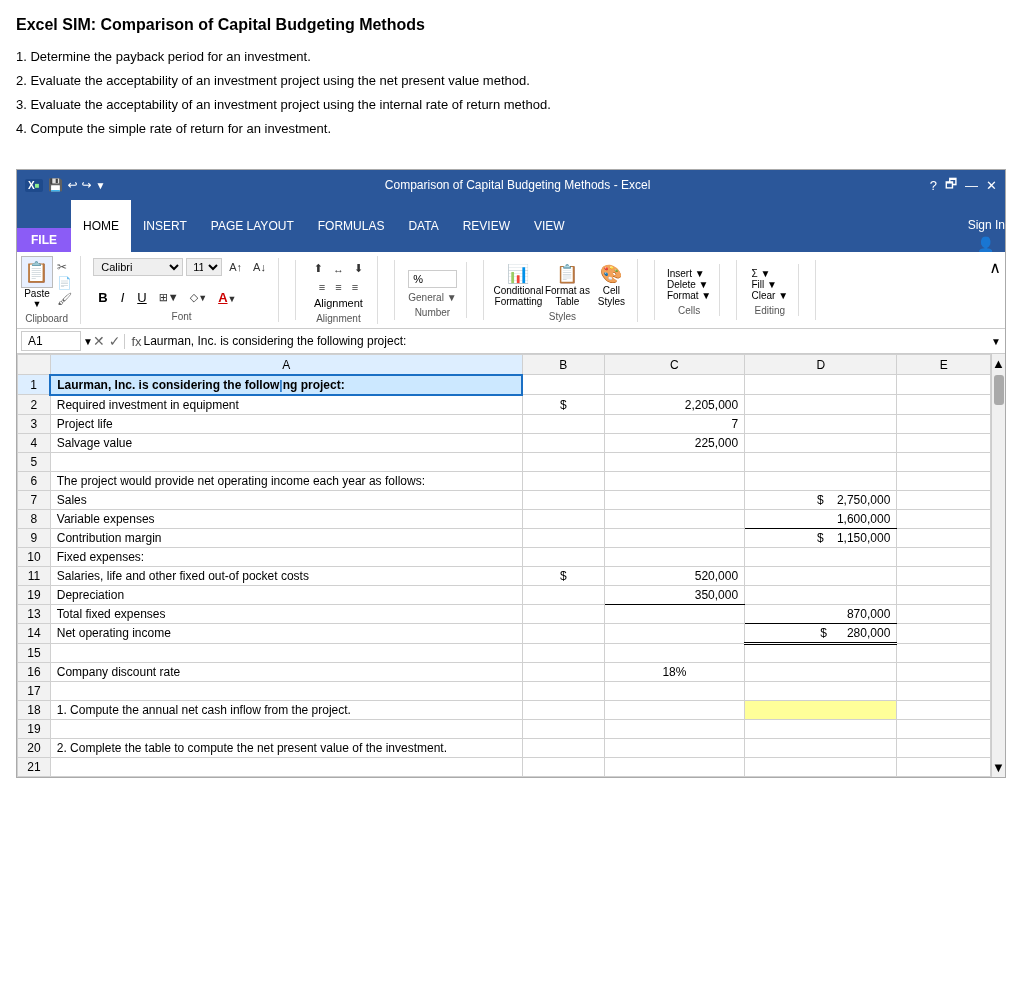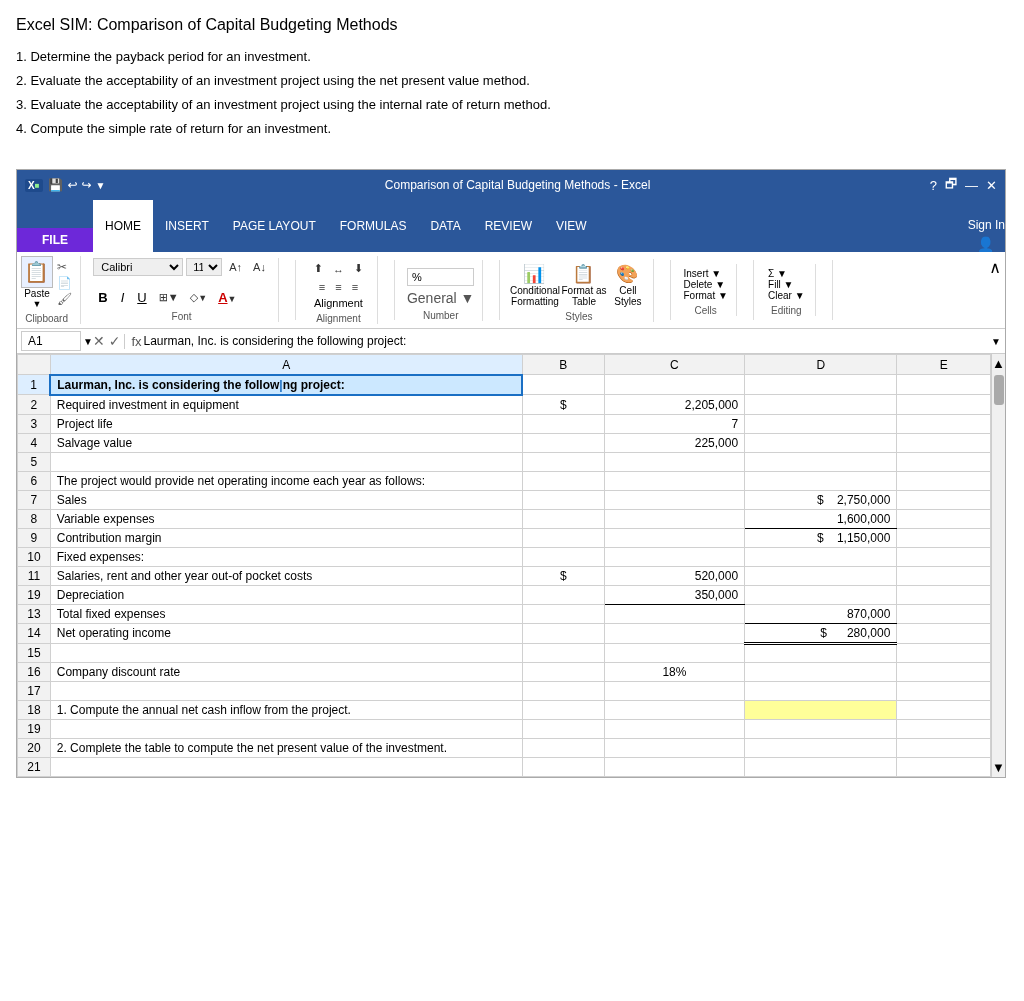--- a/index.html
+++ b/index.html
@@ -1,18 +1,18 @@
 <!DOCTYPE html>
 <html><head>
   <meta charset="utf-8">
   <style>
     * { box-sizing: border-box; margin: 0; padding: 0; }
     body { font-family: Arial, sans-serif; font-size: 13px; background: #fff; padding: 16px; color: #000; }
     
-    .page-title { font-size: 16px; font-weight: normal; margin-bottom: 12px; }
+    .page-title { font-size: 16px; font-weight: bold; margin-bottom: 12px; }
     .instructions { margin-bottom: 14px; line-height: 1.7; }
     .instructions p { margin-bottom: 2px; }
 
     
     .excel-window { border: 1px solid #aaa; width: 100%; max-width: 990px; }
     
     
     .title-bar { background: #2b579a; display: flex; align-items: center; justify-content: space-between; padding: 4px 8px; color: white; font-size: 12px; }
     .title-bar-left { display: flex; align-items: center; gap: 6px; }
     .title-bar-center { flex: 1; text-align: center; font-size: 12px; }
@@ -20,21 +20,21 @@
     .title-icon { color: white; cursor: pointer; font-size: 13px; }
     .excel-logo { background: #1e4a8c; color: white; font-weight: bold; font-size: 11px; padding: 1px 3px; border-radius: 2px; display: flex; align-items: center; }
 
     
     .quick-access { display: flex; align-items: center; gap: 4px; color: white; font-size: 12px; }
 
     
     .ribbon-tabs { background: #2b579a; display: flex; align-items: flex-end; padding-left: 0; }
     .ribbon-tab { padding: 19px 12px; font-size: 12px; cursor: pointer; color: white; border: none; background: none; }
     .ribbon-tab.active { background: white; color: #000; font-weight: normal; }
-    .ribbon-tab.file-tab { background: #6d28d9; color: white; font-weight: bold; padding: 5px 25px; }
+    .ribbon-tab.file-tab { background: #8b5cf6; color: white; font-weight: bold; padding: 5px 14px; }
 
     
     .ribbon { background: white; border-bottom: 1px solid #ccc; padding: 4px 8px; display: flex; align-items: center; gap: 8px; min-height: 80px; }
     .ribbon-group { display: flex; flex-direction: column; align-items: center; border-right: 1px solid #ddd; padding-right: 8px; margin-right: 4px; height: 100%; }
     .ribbon-group-label { font-size: 10px; color: #555; margin-top: auto; padding-top: 4px; }
     .paste-btn { display: flex; flex-direction: column; align-items: center; font-size: 11px; cursor: pointer; }
     .paste-icon { width: 32px; height: 32px; background: #e8f0ff; border: 1px solid #bbb; display: flex; align-items: center; justify-content: center; font-size: 20px; }
     .small-icons { display: flex; flex-direction: column; gap: 2px; }
     .small-icon { font-size: 12px; color: #555; cursor: pointer; }
 
@@ -211,21 +211,21 @@
         <span style="font-size:11px;">Alignment</span>
       </div>
       <div class="ribbon-group-label">Alignment</div>
     </div>
 
     <div class="ribbon-separator"></div>
 
     <div class="ribbon-group" style="min-width:60px;">
       <div style="padding-top:8px;">
         <div style="font-size:11px; border: 1px solid #ccc; padding: 2px 4px; margin-bottom:4px;">%</div>
-        <div style="font-size:14px; color:#555;">General ▼</div>
+        <div style="font-size:10px; color:#555;">General ▼</div>
       </div>
       <div class="ribbon-group-label">Number</div>
     </div>
 
     <div class="ribbon-separator"></div>
 
     <div class="ribbon-group" style="min-width:130px;">
       <div style="display:flex; gap:4px; align-items:center; padding-top:4px;">
         <div style="display:flex;flex-direction:column;align-items:center;font-size:10px;cursor:pointer;max-width:45px;text-align:center;">
           <span style="font-size:18px;">📊</span>
@@ -392,21 +392,21 @@
             <td class="row-num">10</td>
             <td class="indent">Fixed expenses:</td>
             <td></td>
             <td></td>
             <td></td>
             <td></td>
           </tr>
 
           <tr>
             <td class="row-num">11</td>
-            <td class="indent2">Salaries, rent and other year out-of pocket costs</td>
+            <td class="indent2">Salaries, life and other fixed out-of pocket costs</td>
             <td class="text-center">$</td>
             <td class="text-right">520,000</td>
             <td></td>
             <td></td>
           </tr>
 
           <tr>
             <td class="row-num">19</td>
             <td class="indent2">Depreciation</td>
             <td></td>

